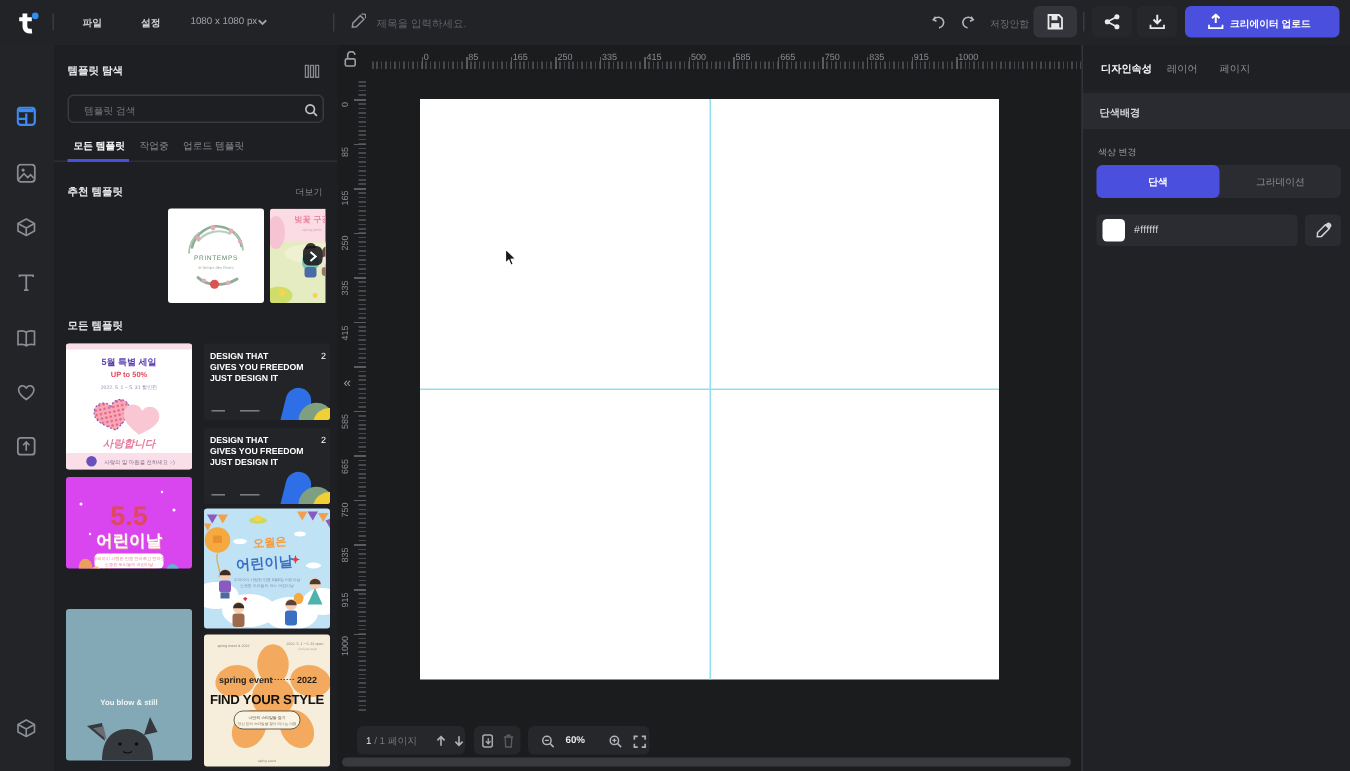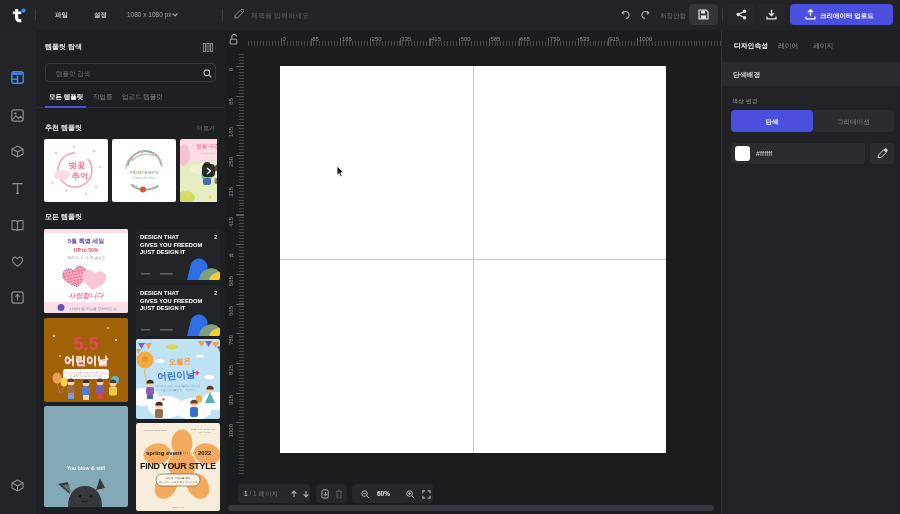--- a/index.html
+++ b/index.html
@@ -138,36 +138,20 @@
     <div class="abs" style="left:13px;top:5px;color:#fff;font-size:6.5px;font-weight:bold;">모든 템플릿</div>
     <div class="abs" style="left:57px;top:5px;color:#85888d;font-size:6.5px;">작업중</div>
     <div class="abs" style="left:86px;top:5px;color:#85888d;font-size:6.5px;">업로드 템플릿</div>
     <div class="abs" style="left:9px;top:17.5px;width:41px;height:2.5px;background:#4b4fdd;"></div>
   </div>
   <div class="abs" style="left:9px;top:93px;color:#e8e9ea;font-size:7px;font-weight:bold;">추천 템플릿</div>
   <div class="abs" style="left:161px;top:94px;color:#85888d;font-size:6px;">더보기</div>
 
   <div id="recrow" class="abs" style="left:8px;top:109px;width:181px;height:63px;">
 
-    <div class="abs" style="left:0;top:0;width:64px;height:63px;background:#fff;border-radius:2px;overflow:hidden;">
-      <svg width="64" height="63" viewBox="0 0 64 63">
-        <circle cx="31" cy="31" r="17" fill="none" stroke="#f0a5b8" stroke-width="1.6" stroke-dasharray="80 14"></circle>
-        <ellipse cx="18" cy="36" rx="8" ry="5" fill="#fadbe4"></ellipse>
-        <text x="33" y="29" font-size="8.5" font-weight="bold" fill="#ef7f9b" text-anchor="middle">벚꽃</text>
-        <text x="36" y="40" font-size="8.5" font-weight="bold" fill="#ef7f9b" text-anchor="middle">추억</text>
-        <circle cx="12" cy="14" r="1.3" fill="#f6c3d1"></circle>
-          <circle cx="50" cy="12" r="1.5" fill="#f6c3d1"></circle>
-        <circle cx="56" cy="28" r="1.2" fill="#f6c3d1"></circle>
-          <circle cx="52" cy="48" r="1.4" fill="#f6c3d1"></circle>
-        <circle cx="22" cy="52" r="1.2" fill="#f6c3d1"></circle>
-          <circle cx="8 " cy="44" r="1.1" fill="#f6c3d1"></circle>
-        <circle cx="42" cy="55" r="1.2" fill="#f6c3d1"></circle>
-          <circle cx="30" cy="8" r="1.2" fill="#f6c3d1"></circle>
-      </svg>
-    </div>
 
     <div class="abs" style="left:68px;top:0;width:64px;height:63px;background:#fff;border-radius:2px;overflow:hidden;">
       <svg width="64" height="63" viewBox="0 0 64 63">
         <path d="M16 26 C18 16 28 11 34 12 C42 13 48 18 49 25" fill="none" stroke="#8fae97" stroke-width="1.8" stroke-linecap="round"></path>
         <path d="M20 22 C24 16 34 13 42 17" fill="none" stroke="#b9cfbe" stroke-width="1.4"></path>
           <path d="M14 30 C14 24 17 19 21 16 M50 28 C50 23 47 19 44 16" fill="none" stroke="#a8c4ae" stroke-width="1.2"></path>
         <circle cx="20" cy="20" r="1.6" fill="#e9a9bb"></circle>
           <circle cx="30" cy="13" r="1.6" fill="#e9a9bb"></circle>
         <circle cx="42" cy="15" r="1.6" fill="#e9a9bb"></circle>
           <circle cx="48" cy="22" r="1.4" fill="#e9a9bb"></circle>
@@ -274,21 +258,21 @@
         <g transform="rotate(14 62 44)">
             <path d="M53 54 V38 a8.5 8.5 0 0 1 17 0 V54 Z" fill="#2e6fe8"></path>
           </g>
         <path d="M63 51 a12 12 0 0 1 21 -7.5 L84 51 Z" fill="#7fa080"></path>
         <path d="M73 51 a11 11 0 0 1 11 -8 V51 Z" fill="#f2cf35"></path>
         <rect x="5" y="44.5" width="9" height="0.8" fill="#98999b"></rect>
         <rect x="24" y="44.5" width="13" height="0.8" fill="#98999b"></rect>
       </svg>
     </div>
 
-    <div class="abs" style="left:0;top:89px;width:84px;height:84px;background:#a16207;border-radius:2px;overflow:hidden;">
+    <div class="abs" style="left:0;top:89px;width:84px;height:61px;background:#d946ef;border-radius:2px;overflow:hidden;">
       <svg width="84" height="84" viewBox="0 0 84 84">
         <text x="42" y="32" font-size="18" font-weight="bold" fill="#e0485e" text-anchor="middle">5.5</text>
         <text x="42.5" y="46.5" font-size="11" font-weight="bold" fill="#ee9cab" text-anchor="middle">어린이날</text>
           <text x="42" y="46" font-size="11" font-weight="bold" fill="#ffffff" text-anchor="middle">어린이날</text>
         <rect x="19" y="51" width="46" height="10" rx="3" fill="#fff"></rect>
         <text x="42" y="55.5" font-size="2.8" fill="#e58597" text-anchor="middle">우리아이 사랑한 만큼 안아주고 안아요</text>
         <text x="42" y="59" font-size="2.8" fill="#e58597" text-anchor="middle">소중한 우리들의 어린이날</text>
         <ellipse cx="13" cy="60" rx="4.5" ry="5.5" fill="#e8a05c"></ellipse>
         <ellipse cx="20" cy="64" rx="3.5" ry="4.5" fill="#f5d34f"></ellipse>
         <path d="M13 65 L16 75 M20 68 L18 75" stroke="#d88" stroke-width="0.5" fill="none"></path>

